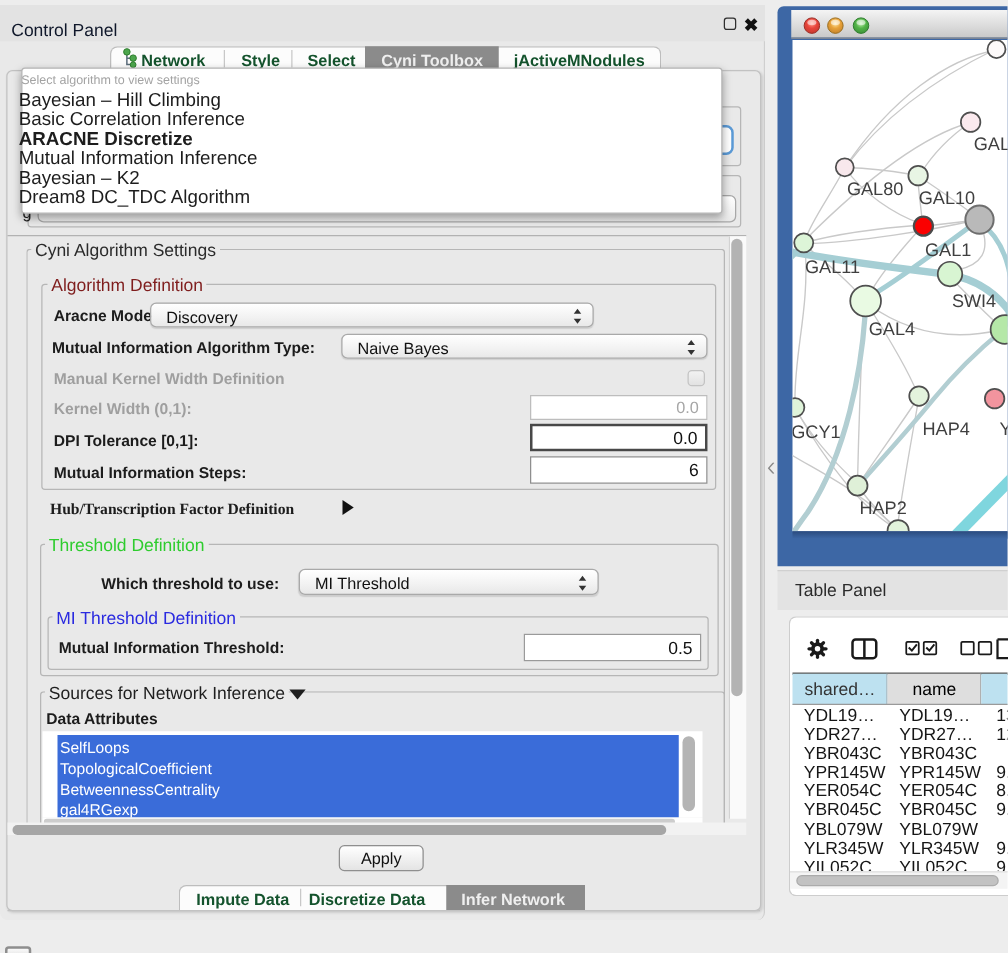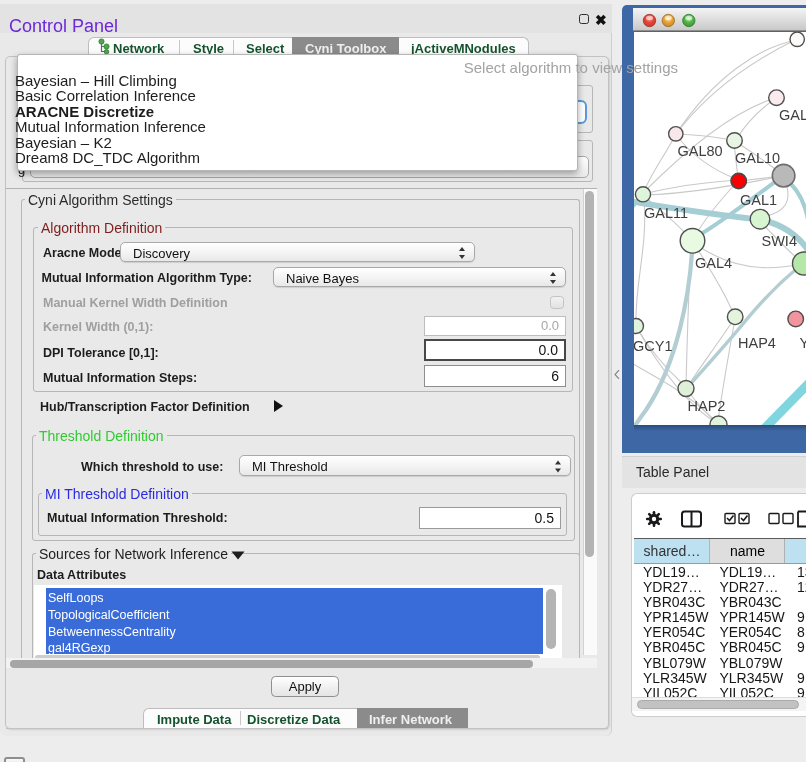--- a/index.html
+++ b/index.html
@@ -17,21 +17,21 @@
   .carr { position:absolute; right:7px; top:0; bottom:0; width:10px; }
   .inp { position:absolute; background:#fff; border:1px solid #9f9f9f; font-size:13px;
     color:#111; text-align:right; padding-right:6px; }
   .tabtx { position:absolute; font-size:13px; font-weight:bold; color:#14532d; white-space:nowrap; }
 </style>
 </head>
 <body>
 
 <div class="abs" style="left:0px; top:4px; width:612px; height:732px; background:#e9e9e9; border-radius:0 0 6px 6px; border-right:1px solid #cfcfcf;"></div>
 <div class="abs" style="left:0px; top:4px; width:612px; height:29px; background:#e3e3e3;"></div>
-<div class="abs" style="left:9px; top:16px; font-size:18px; color:#6d28d9;">Control Panel</div>
+<div class="abs" style="left:9px; top:16px; font-size:14px; color:#0f172a;">Control Panel</div>
 <div class="abs" style="left:579px; top:14px; width:10px; height:10px; border:1.6px solid #2e2e2e; border-radius:2.5px;"></div>
 <div class="abs" style="left:595px; top:12px; font-size:14px; font-weight:bold; color:#111;">✖</div>
 
 <div class="abs" style="left:5px; top:56px; width:604px; height:673px; background:#e9e9e9; border:1px solid #c2c2c2; border-radius:5px; box-shadow:1px 1px 2px rgba(0,0,0,0.12);"></div>
 
 <div class="abs" style="left:88px; top:37px; width:441px; height:20px; background:#fcfcfc; border:1px solid #bdbdbd; border-bottom:none; border-radius:6px 6px 0 0;"></div>
 <div class="abs" style="left:179px; top:40px; width:1px; height:14px; background:#c8c8c8;"></div>
 <div class="abs" style="left:233px; top:40px; width:1px; height:14px; background:#c8c8c8;"></div>
 <svg class="abs" style="left:98px; top:38px;" width="13" height="17" viewBox="0 0 13 17">
   <path d="M3.5 5 L3.5 13.5 L7 13.5 M3.5 8.5 L6 8.5" stroke="#5a6b7a" stroke-width="1.2" fill="none"></path>
@@ -81,30 +81,30 @@
 
 <div class="glbl" style="left:43px; top:320px;">Kernel Width (0,1):</div>
 <div class="inp" style="left:424px; top:316px; width:142px; height:20px; border-color:#bdbdbd; color:#a6a6a6; line-height:18px;">0.0</div>
 
 <div class="lbl" style="left:43px; top:346px;">DPI Tolerance [0,1]:</div>
 <div class="inp" style="left:424px; top:339px; width:142px; height:22px; border:2px solid #484848; line-height:18px; font-size:14px;">0.0</div>
 
 <div class="lbl" style="left:43px; top:371px;">Mutual Information Steps:</div>
 <div class="inp" style="left:424px; top:365px; width:142px; height:22px; border:1px solid #8e8e8e; line-height:20px; font-size:14px;">6</div>
 
-<div class="lbl" style="left:40px; top:400px; font-size:12.5px;">Hub/Transcription Factor Definition</div>
+<div class="lbl" style="left:40px; top:400px; font-size:12.5px;font-family:Liberation Serif, serif;">Hub/Transcription Factor Definition</div>
 <svg class="abs" style="left:272px; top:399px;" width="12" height="14" viewBox="0 0 12 14">
     <path d="M2 1 L11 7 L2 13 Z" fill="#111"></path>
   </svg>
 
 <div class="grp" style="left:32px; top:435px; width:543px; height:106px;"></div>
 <div class="gtitle" style="left:36px; top:428px; color:#2ecc2e;">Threshold Definition</div>
 
 <div class="lbl" style="left:81px; top:460px;">Which threshold to use:</div>
-<div class="combo" style="left:239px; top:455px; width:332px; height:21px;">
+<div class="combo" style="left:239px; top:455px; width:240px; height:21px;">
   <span class="ctext">MI Threshold</span>
   <svg class="carr" width="10" height="21" viewBox="0 0 10 21">
       <path d="M5 4.5 L8 8.5 L2 8.5 Z M5 16.5 L8 12.5 L2 12.5 Z" fill="#333"></path>
     </svg>
 </div>
 
 <div class="grp" style="left:38px; top:493px; width:529px; height:43px;"></div>
 <div class="gtitle" style="left:42px; top:486px; color:#2a2ae0;">MI Threshold Definition</div>
 
 <div class="lbl" style="left:47px; top:511px;">Mutual Information Threshold:</div>
@@ -290,14 +290,14 @@
     <div style="position:absolute; left:9px;">YDL19…<br>YDR27…<br>YBR043C<br>YPR145W<br>YER054C<br>YBR045C<br>YBL079W<br>YLR345W<br>YIL052C</div>
     <div style="position:absolute; left:85.4px;">YDL19…<br>YDR27…<br>YBR043C<br>YPR145W<br>YER054C<br>YBR045C<br>YBL079W<br>YLR345W<br>YIL052C</div>
     <div style="position:absolute; left:163px;">13<br>12<br><br>9.<br>8.<br>9.<br><br>9.<br>9.</div>
   </div>
 </div>
 
 <div class="abs" style="left:632px; top:697px; width:174px; height:14px; background:#f4f4f4; border-top:1px solid #ddd;"></div>
 <div class="abs" style="left:637px; top:699.5px; width:162px; height:9px; background:#c2c2c2; border:1px solid #ababab; border-radius:5px;"></div>
 
 <div class="abs" style="left:17px; top:53.5px; width:561px; height:117px; background:#fff; border:1px solid #b5b5b5; border-radius:3px; box-shadow:0 3px 7px rgba(0,0,0,0.35);"></div>
-<div class="abs" style="left:17px; top:59px; width:661px; text-align:right; font-size:15px; color:#a3a3a3;">Select algorithm to view settings</div>
+<div class="abs" style="left:17px; top:59px; width:661px; text-align:left; font-size:10px; color:#a3a3a3;">Select algorithm to view settings</div>
 <div class="abs" style="left:15px; top:73px; font-size:15px; color:#1d1d1d; line-height:15.45px;">Bayesian – Hill Climbing<br>Basic Correlation Inference<br><b>ARACNE Discretize</b><br>Mutual Information Inference<br>Bayesian – K2<br>Dream8 DC_TDC Algorithm</div>
 
 </body></html>

